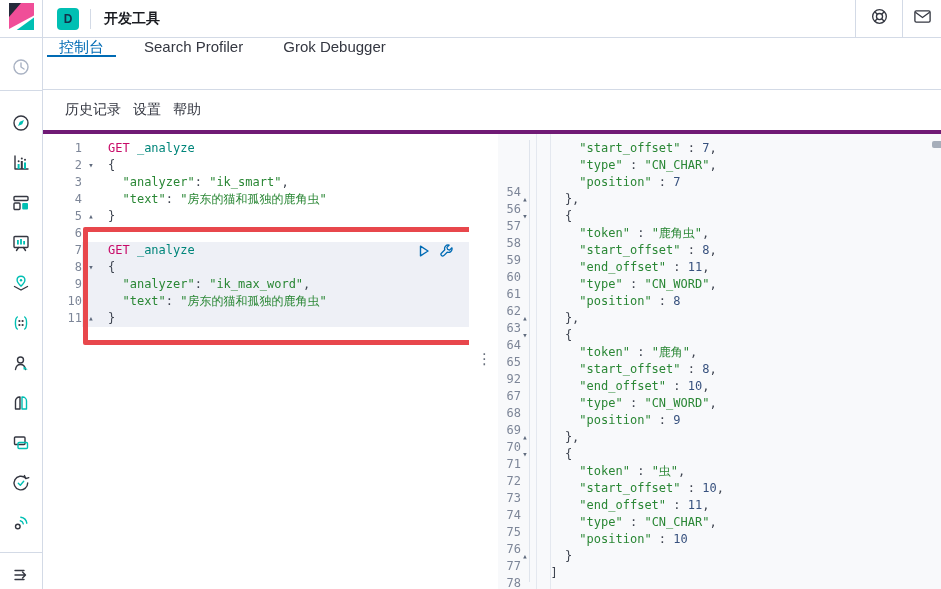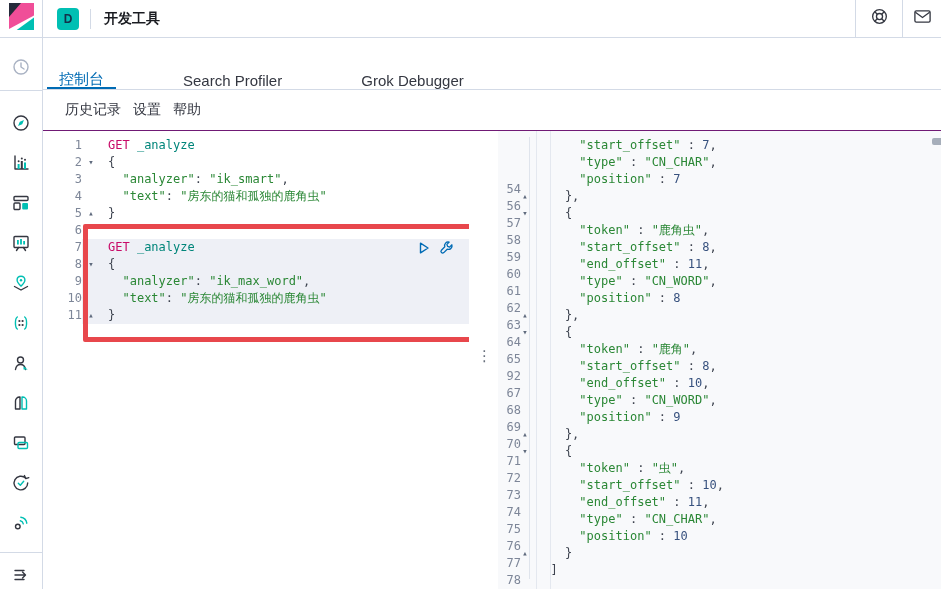--- a/index.html
+++ b/index.html
@@ -22,26 +22,26 @@
 
   
   .sidebar{position:absolute;top:38px;left:0;bottom:0;width:42px;background:#fff;
            border-right:1px solid #d3dae6;z-index:15;}
   .nav-btn{position:absolute;left:0;width:42px;height:30px;display:flex;
            align-items:center;justify-content:center;cursor:pointer;}
   .side-div{position:absolute;left:0;width:42px;height:1px;background:#d3dae6;}
 
   
   .main{position:absolute;left:43px;top:38px;right:0;bottom:0;display:flex;flex-direction:column;}
-  .tabbar{height:51px;border-bottom:1px solid #d3dae6;display:flex;align-items:flex-end;
-          padding-left:4px;background:#fff;flex:none;gap:39px;}
+  .tabbar{height:51px;border-bottom:1px solid #d3dae6;display:flex;align-items:flex-start;
+          padding-left:4px;background:#fff;flex:none;}
   .tab{display:flex;align-items:center;padding:0 12px;margin-right:16px;font-size:15px;
        color:#343741;cursor:pointer;white-space:nowrap;}
   .tab.active{color:#006BB4;box-shadow:inset 0 -2px 0 #006BB4;}
-  .menubar{height:40px;border-bottom:1px solid #701a75;display:flex;align-items:center;
+  .menubar{height:40px;border-bottom:4px solid #701a75;display:flex;align-items:center;
            padding-left:22px;gap:12px;font-size:14px;background:#fff;flex:none;}
   .menu-item{color:#343741;cursor:pointer;white-space:nowrap;}
 
   
   .editors{flex:1;display:flex;position:relative;overflow:hidden;}
   .codefont{font-family:"DejaVu Sans Mono","Liberation Mono",monospace;font-size:12px;line-height:17px;}
   #req{width:426px;flex:none;position:relative;background:#fff;overflow:hidden;padding-top:6px;}
   #resp{flex:1;position:relative;background:#f8f9fb;overflow:hidden;padding-top:6px;}
   #split{width:29px;flex:none;background:#fff;position:relative;}
   .split-handle{position:absolute;left:8px;top:216px;color:#69707d;font-size:15px;cursor:col-resize;}

